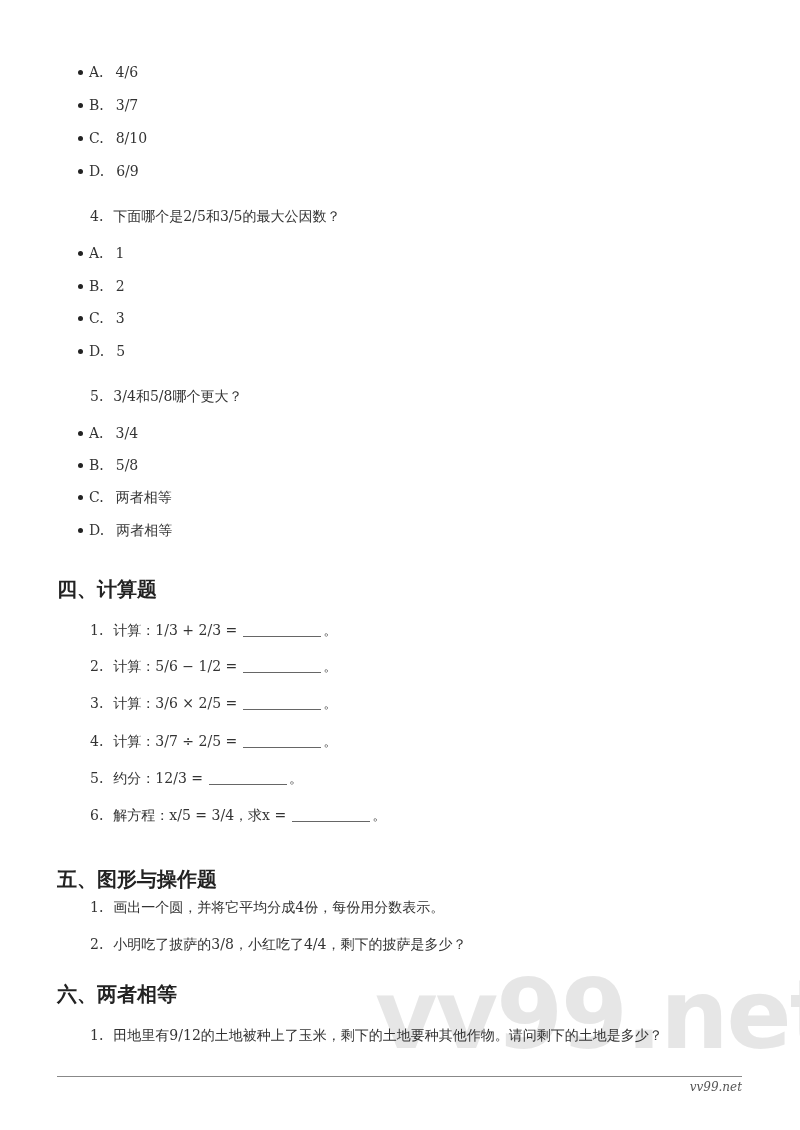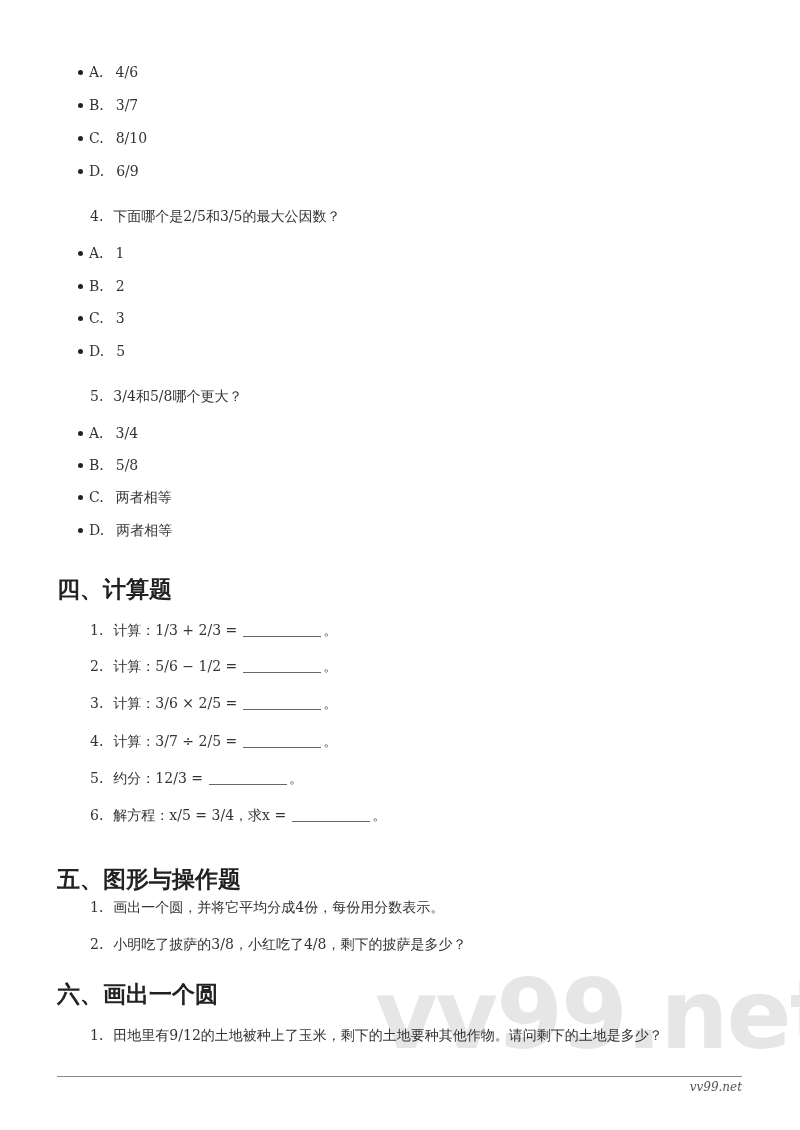--- a/index.html
+++ b/index.html
@@ -48,21 +48,21 @@
     white-space: nowrap;
     display: flex;
     align-items: center;
   }
   .q-num { margin-right: 10px; }
   .section-heading {
     position: absolute;
     left: 57px;
     font-family: "DejaVu Sans", "Liberation Sans", sans-serif;
     font-weight: bold;
-    font-size: 23px;
+    font-size: 20px;
     line-height: 22px;
     color: #222;
     white-space: nowrap;
   }
   .blank {
     display: inline-block;
     width: 78px;
     border-bottom: 1px solid #666;
     height: 12px;
     margin: 0 2px 0 6px;
@@ -213,26 +213,26 @@
     <span>。</span>
   </div>
 
   <div class="section-heading" style="top:868px">五、图形与操作题</div>
   <div class="q-item" style="top:898px">
     <span class="q-num">1.</span>
     <span>画出一个圆，并将它平均分成4份，每份用分数表示。</span>
   </div>
   <div class="q-item" style="top:935px">
     <span class="q-num">2.</span>
-    <span>小明吃了披萨的3/8，小红吃了4/8，剩下的披萨是多少？</span>
+    <span>小明吃了披萨的3/8，小红吃了4/4，剩下的披萨是多少？</span>
   </div>
 
   <div class="watermark">vv99.net</div>
 
-  <div class="section-heading" style="top:983px">六、画出一个圆</div>
+  <div class="section-heading" style="top:983px">六、两者相等</div>
   <div class="q-item" style="top:1026px">
     <span class="q-num">1.</span>
     <span>田地里有9/12的土地被种上了玉米，剩下的土地要种其他作物。请问剩下的土地是多少？</span>
   </div>
 
   <div class="footer-rule"></div>
   <div class="footer-text">vv99.net</div>
 </div>
 
 </body></html>

